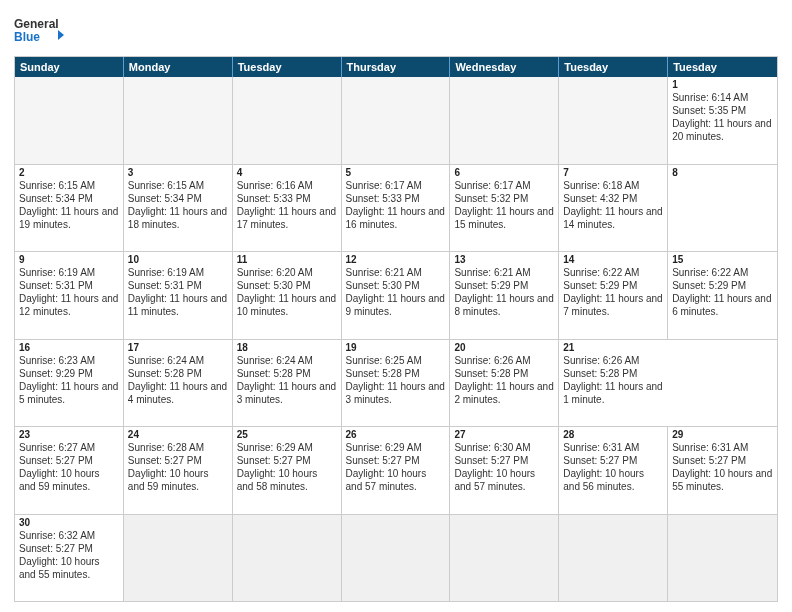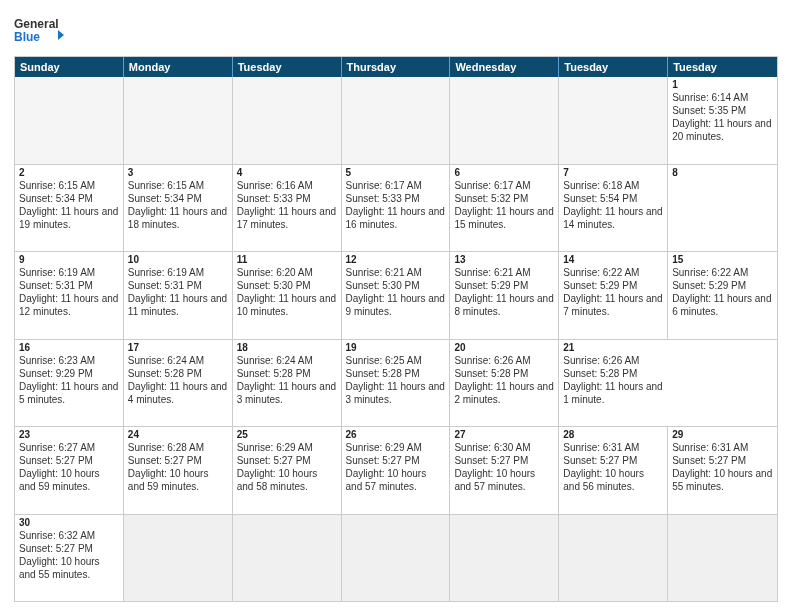--- a/index.html
+++ b/index.html
@@ -172,21 +172,21 @@
           </div>
           <div class="cal-cell">
             <span class="day-num">6</span>
             <div class="day-info">Sunrise: 6:17 AM
 Sunset: 5:32 PM
 Daylight: 11 hours and 15 minutes.</div>
           </div>
           <div class="cal-cell">
             <span class="day-num">7</span>
             <div class="day-info">Sunrise: 6:18 AM
-Sunset: 5:54 PM
+Sunset: 4:32 PM
 Daylight: 11 hours and 14 minutes.</div>
           </div>
           <div class="cal-cell">
             <span class="day-num">8</span>
           </div>
         </div>
         <div class="cal-row">
           <div class="cal-cell">
             <span class="day-num">9</span>
             <div class="day-info">Sunrise: 6:19 AM

